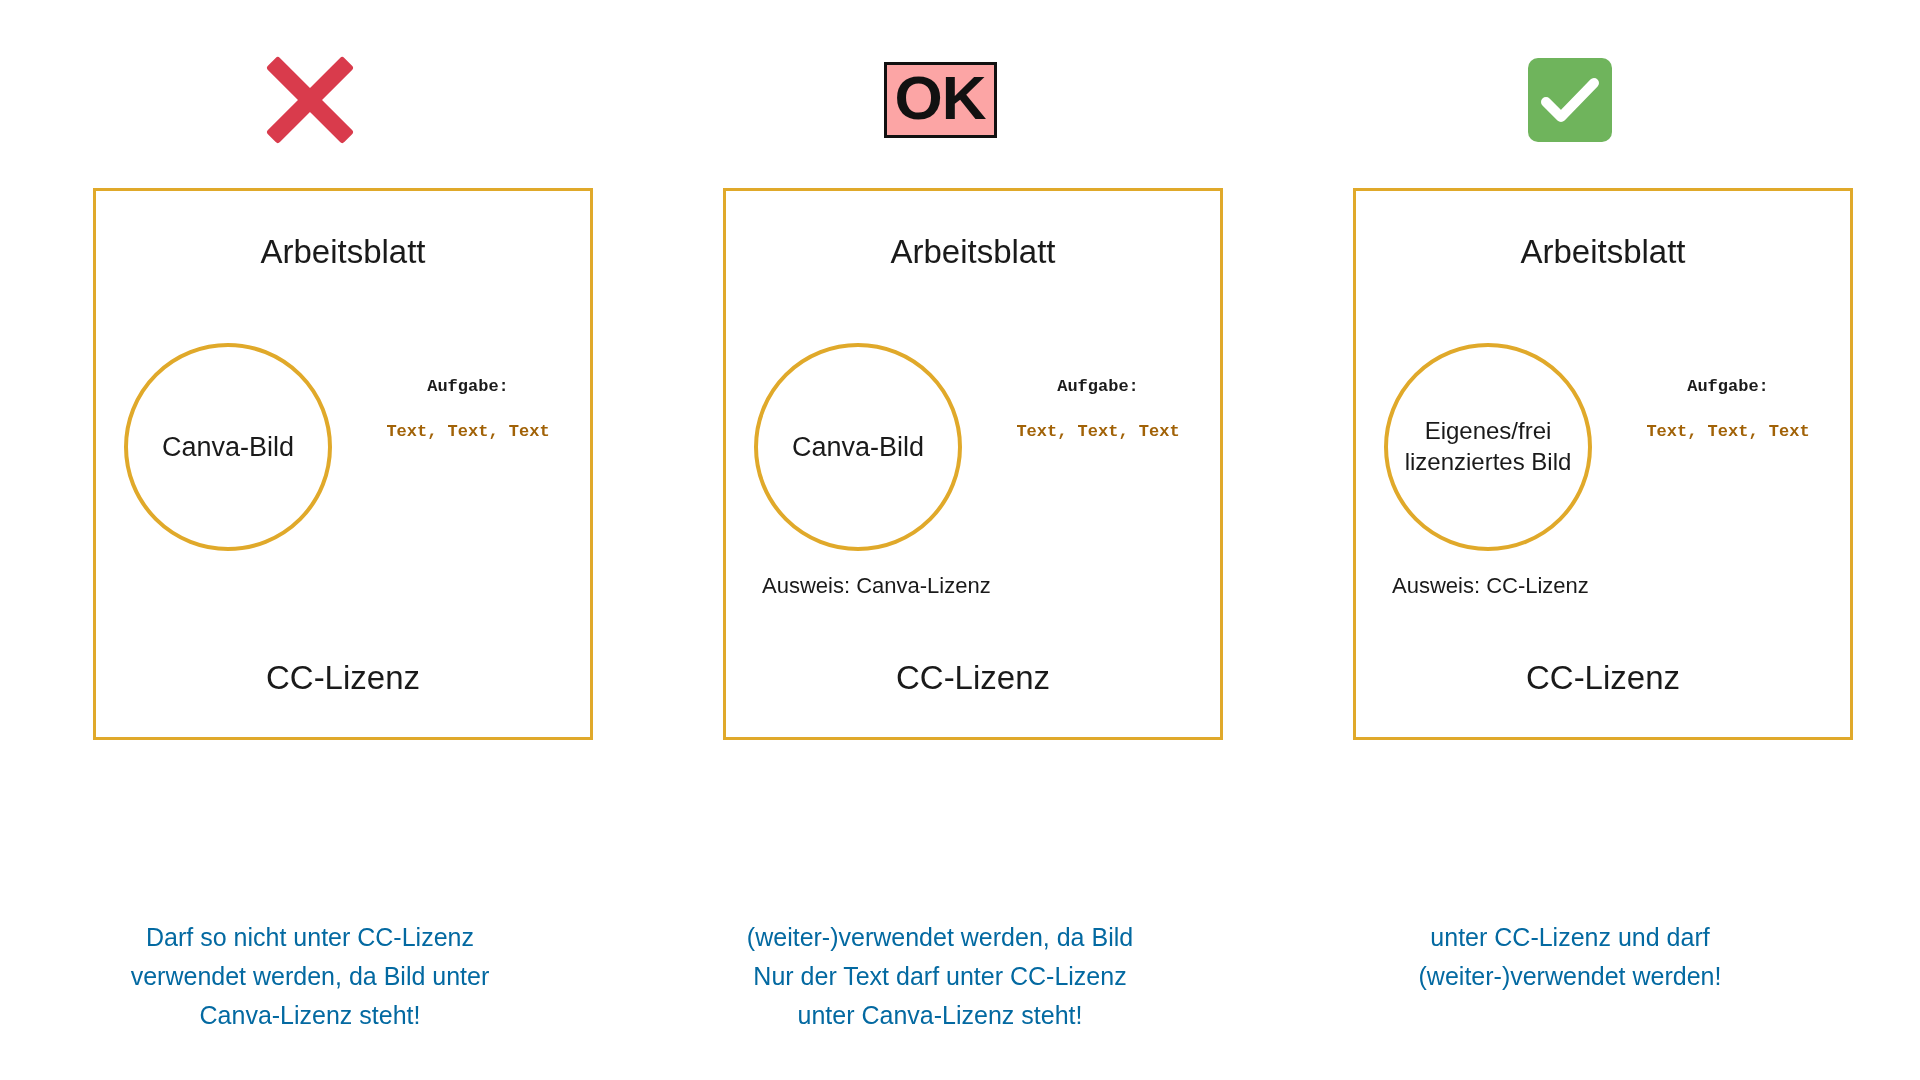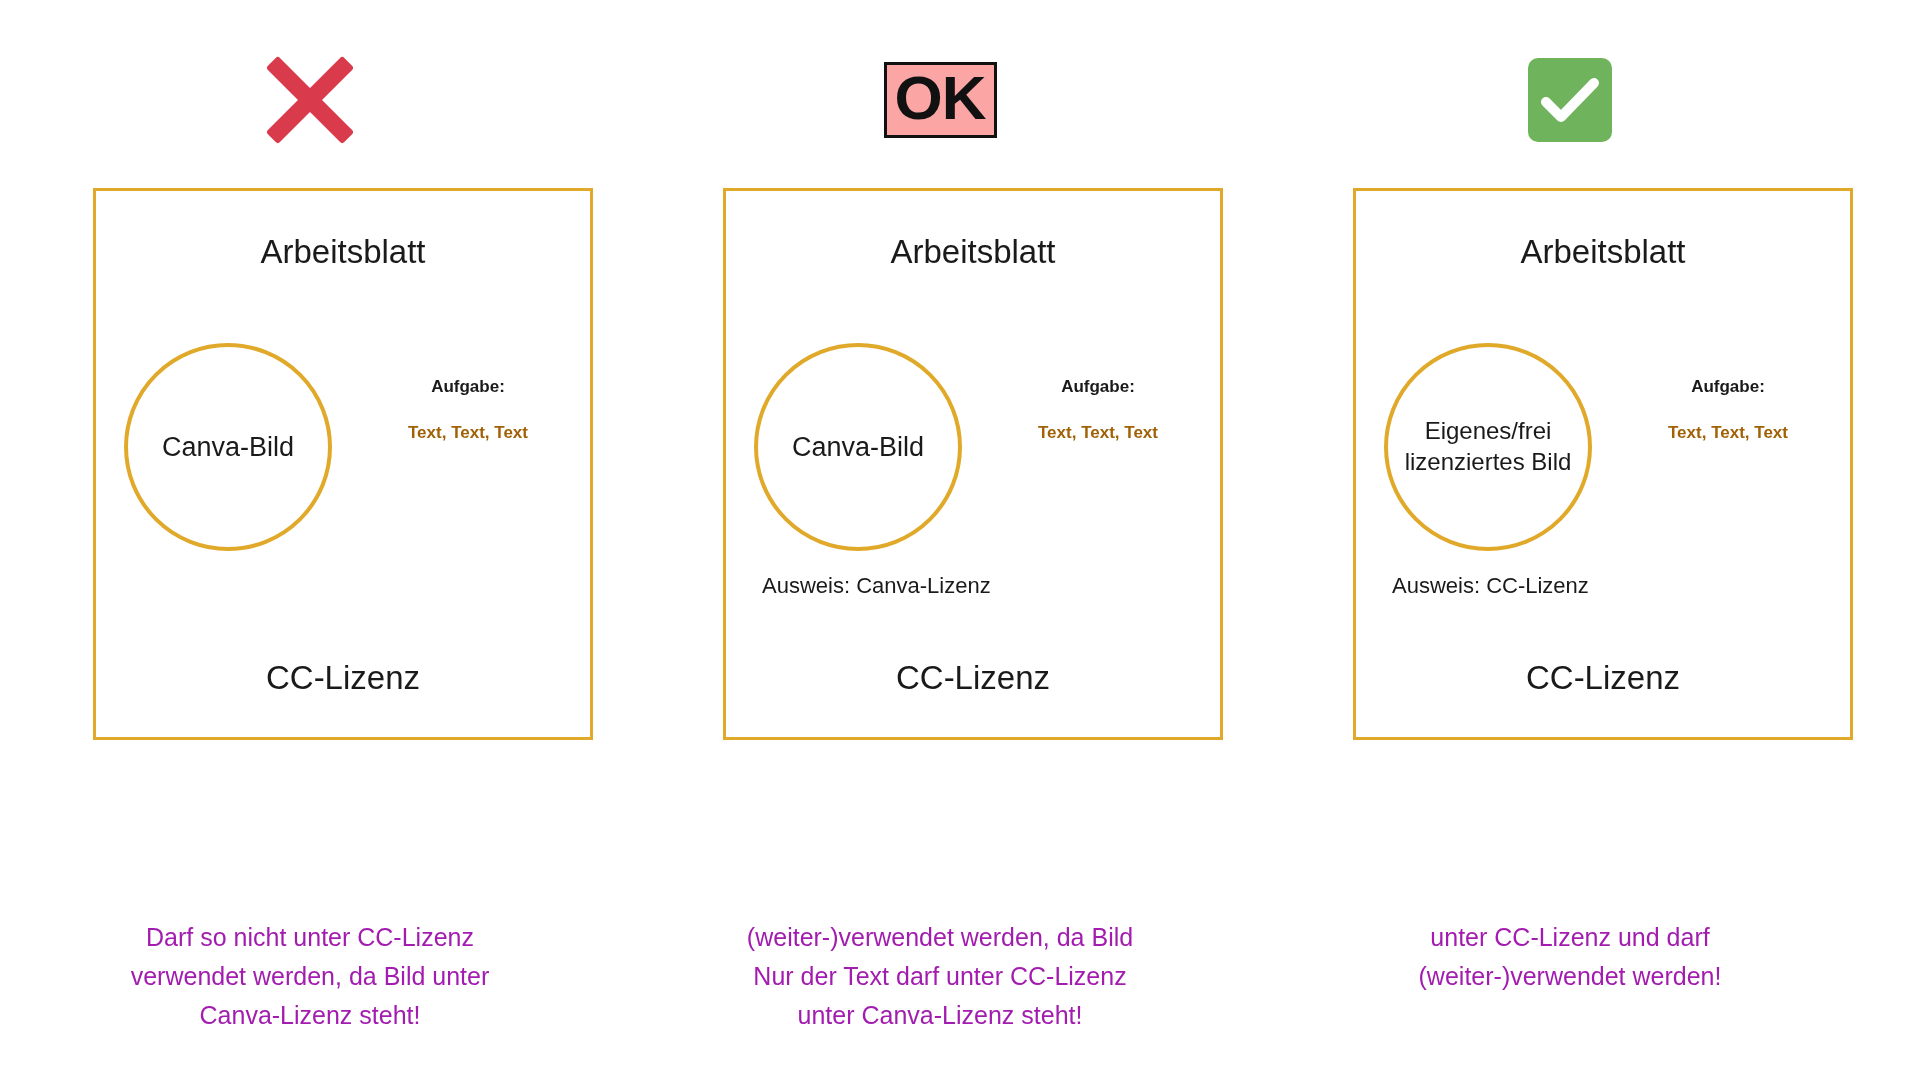--- a/index.html
+++ b/index.html
@@ -130,20 +130,21 @@
     color: #1a1a1a;
   }
   .circle-label.small { font-size: 24px; }
 
   .task-block {
     position: absolute;
     top: 186px;
     left: 262px;
     width: 220px;
     text-align: center;
+    font-family: Liberation Mono, monospace;
   }
   .task-title {
     font-size: 17px;
     font-weight: 700;
     color: #1a1a1a;
   }
   .task-body {
     margin-top: 26px;
     font-size: 17px;
     font-weight: 700;
@@ -170,21 +171,21 @@
 
   
   .caption {
     position: absolute;
     top: 918px;
     left: 20px;
     width: 520px;
     text-align: center;
     font-size: 25px;
     line-height: 1.55;
-    color: #a21caf;
+    color: #0369a1;
   }
   .caption div { white-space: nowrap; }
 </style>
 </head>
 <body>
 
 <div class="board">
 
   <div class="column col-1">
     <div class="status">

